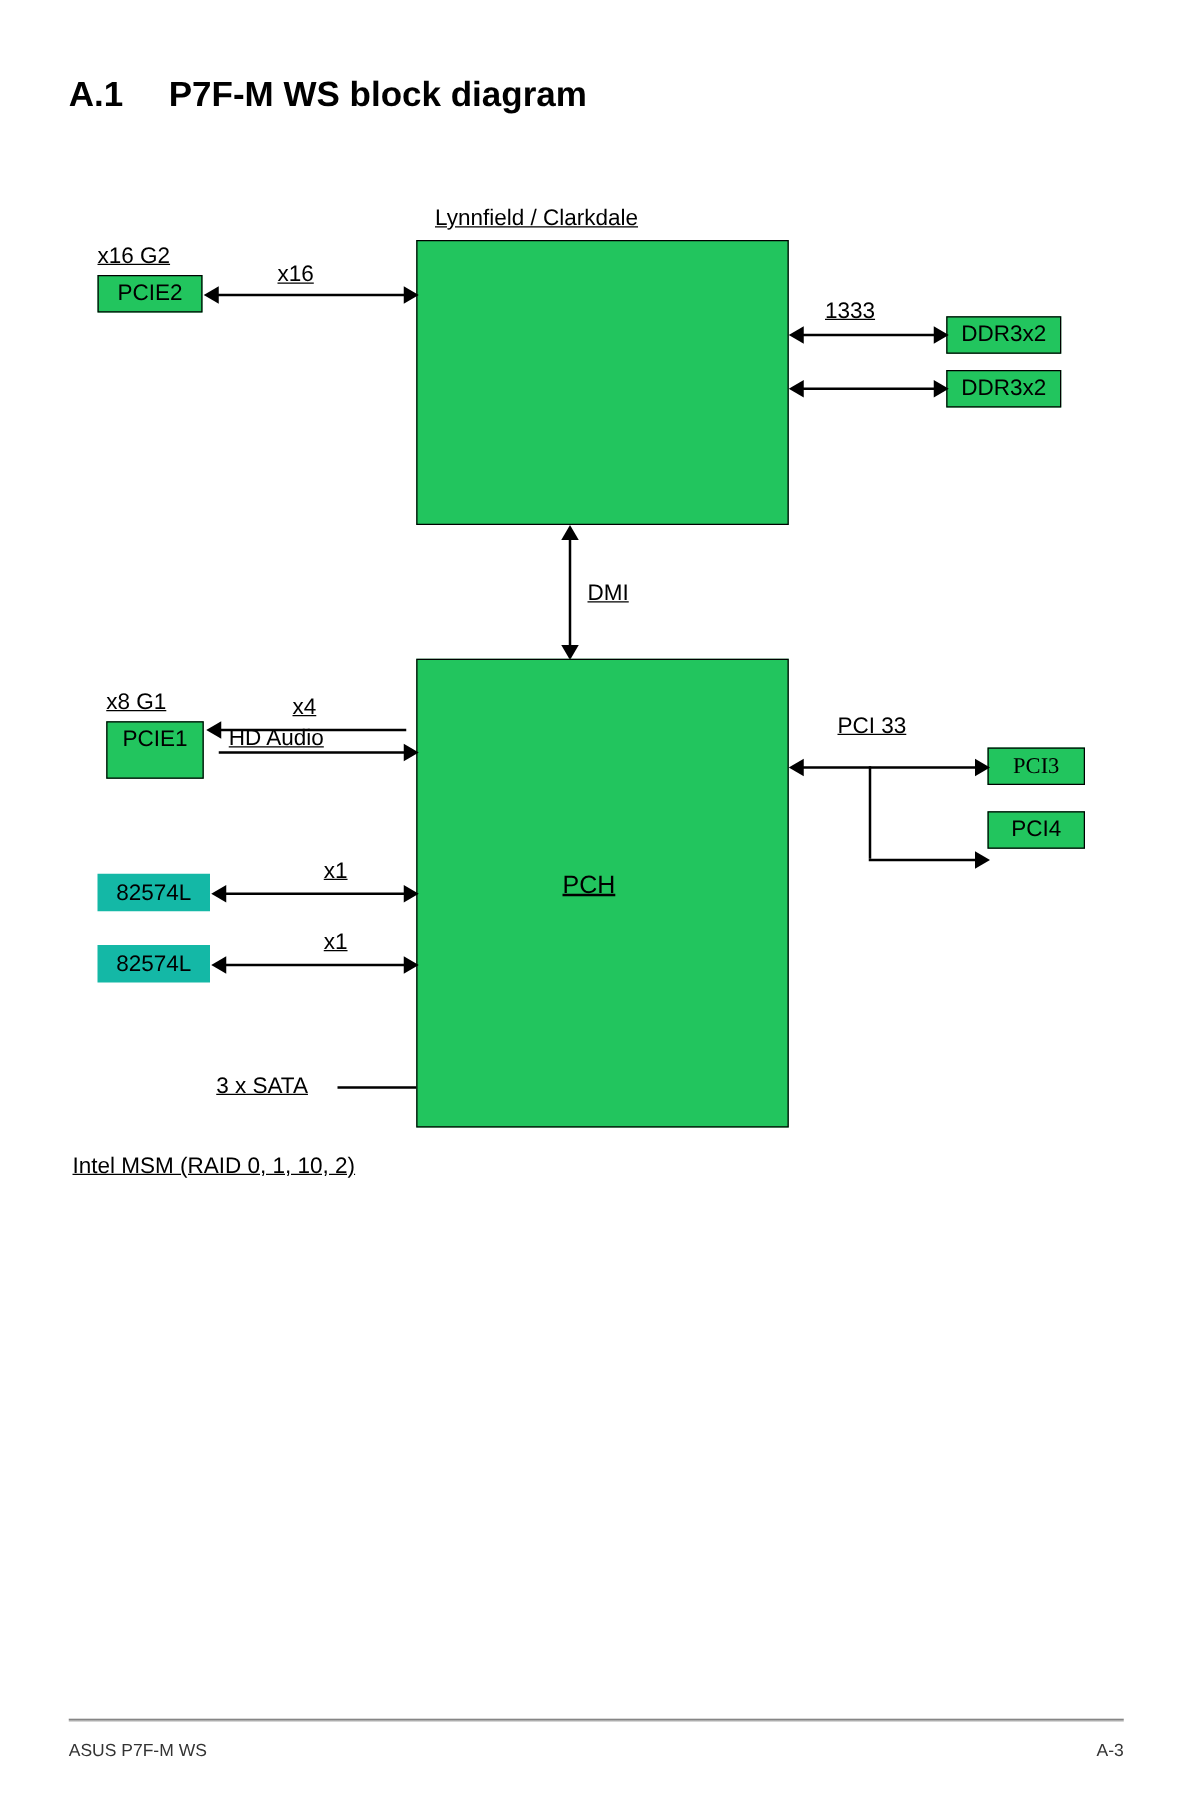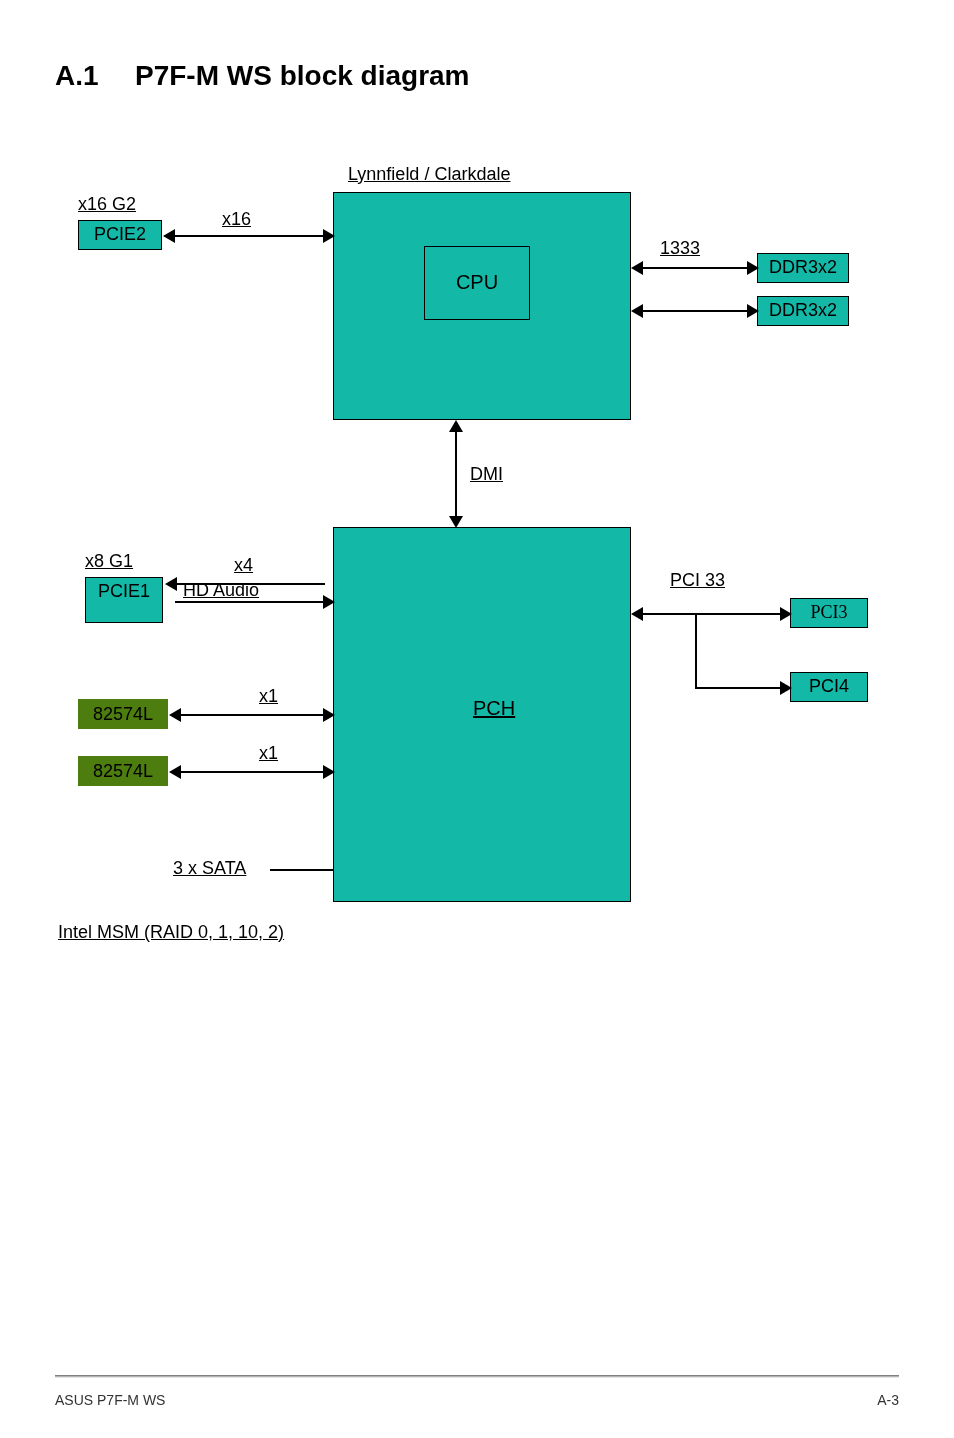--- a/index.html
+++ b/index.html
@@ -13,22 +13,22 @@
 }
 .content { padding: 60px 55px 0 55px; }
 .title { font-size: 28px; font-weight: bold; margin-bottom: 40px; }
 .title-num { display: inline-block; width: 80px; }
 .diagram { position: relative; width: 100%; height: 870px; font-size: 18px; }
 
 
 .lbl { position: absolute; text-decoration: underline; }
 
 
-.box { position: absolute; border: 1.5px solid #000; background: #14b8a6; }
-.box-gray { position: absolute; background: #4d7c0f; }
+.box { position: absolute; border: 1.5px solid #000; background: #22c55e; }
+.box-gray { position: absolute; background: #14b8a6; }
 
 
 .harrow { position: absolute; height: 2px; background: #000; }
 .varrow { position: absolute; width: 2px; background: #000; }
 .hd { position: absolute; width: 0; height: 0; }
 .left  { border-top: 7px solid transparent; border-bottom: 7px solid transparent; border-right: 12px solid #000; }
 .right { border-top: 7px solid transparent; border-bottom: 7px solid transparent; border-left: 12px solid #000; }
 .up    { border-left: 7px solid transparent; border-right: 7px solid transparent; border-bottom: 12px solid #000; }
 .down  { border-left: 7px solid transparent; border-right: 7px solid transparent; border-top: 12px solid #000; }
 
@@ -36,55 +36,54 @@
 .footer-line { position: absolute; left: 55px; right: 55px; bottom: 60px; height: 3px;
   background: linear-gradient(to bottom, rgba(0,0,0,.6) 0%, rgba(0,0,0,0) 100%); }
 .footer { position: absolute; bottom: 30px; left: 55px; right: 55px; display: flex; justify-content: space-between; font-size: 14px; color: #333; }
 
 
 .cpu-outer { left: 278px; top: 60px; width: 298px; height: 228px; }
 .cpu-inner { left: 369px; top: 114px; width: 106px; height: 74px; text-align: center; line-height: 70px; font-size: 20px; }
 
 
 .pch-outer { left: 278px; top: 395px; width: 298px; height: 375px; }
-.pch-label { left: 395px; top: 565px; font-size: 20px; margin-left: 23px; }
+.pch-label { left: 395px; top: 565px; font-size: 20px; }
 
 
 .pcie2 { left: 23px; top: 88px; width: 84px; height: 30px; text-align: center; line-height: 26px; }
 
 
 .ddr1 { left: 702px; top: 121px; width: 92px; height: 30px; text-align: center; line-height: 26px; }
 .ddr2 { left: 702px; top: 164px; width: 92px; height: 30px; text-align: center; line-height: 26px; }
 
 
 .pcie1 { left: 30px; top: 445px; width: 78px; height: 46px; text-align: center; line-height: 26px; }
 
 
 .pci3 { left: 735px; top: 466px; width: 78px; height: 30px; text-align: center; line-height: 26px; font-family: Liberation Serif, serif; }
-.pci4 { left: 735px; top: 540px; width: 78px; height: 30px; text-align: center; line-height: 26px; }
+.pci4 { left: 735px; top: 517px; width: 78px; height: 30px; text-align: center; line-height: 26px; }
 
 
 .net1 { left: 23px; top: 567px; width: 90px; height: 30px; text-align: center; line-height: 30px; }
 .net2 { left: 23px; top: 624px; width: 90px; height: 30px; text-align: center; line-height: 30px; }
 
 </style>
 </head>
 <body>
 
 <div class="content">
   <div class="title">
     <span class="title-num">A.1</span><span>P7F-M WS block diagram</span>
   </div>
 
   <div class="diagram">
 
     <div class="lbl" style="left:293px; top:32px;">Lynnfield / Clarkdale</div>
 
     <div class="box cpu-outer"></div>
-    <div class="box cpu-inner">CPU</div>
 
     <div class="lbl" style="left:23px; top:62px;">x16 G2</div>
     <div class="box pcie2">PCIE2</div>
     <div class="lbl" style="left:167px; top:77px;">x16</div>
     <div class="harrow" style="left:118px; top:103px; width:152px;"></div>
     <div class="hd left" style="left:108px; top:97px;"></div>
     <div class="hd right" style="left:268px; top:97px;"></div>
 
     <div class="lbl" style="left:605px; top:106px;">1333</div>
     <div class="box ddr1">DDR3x2</div>

